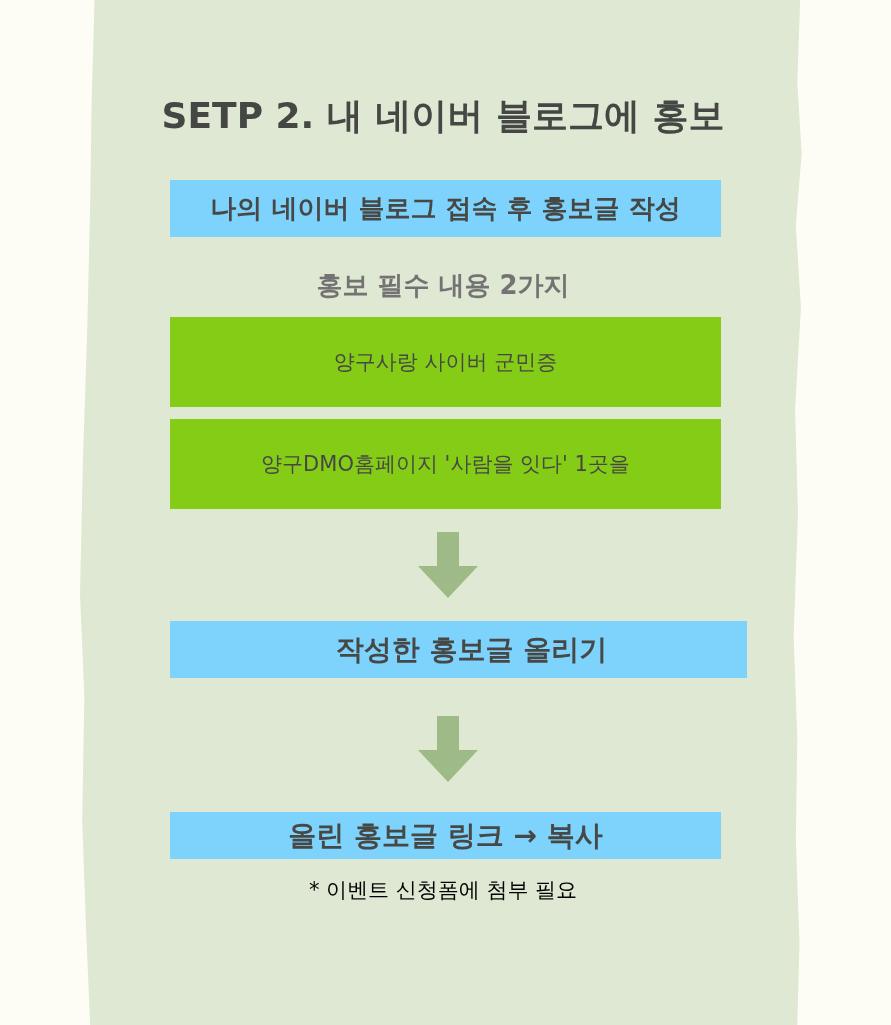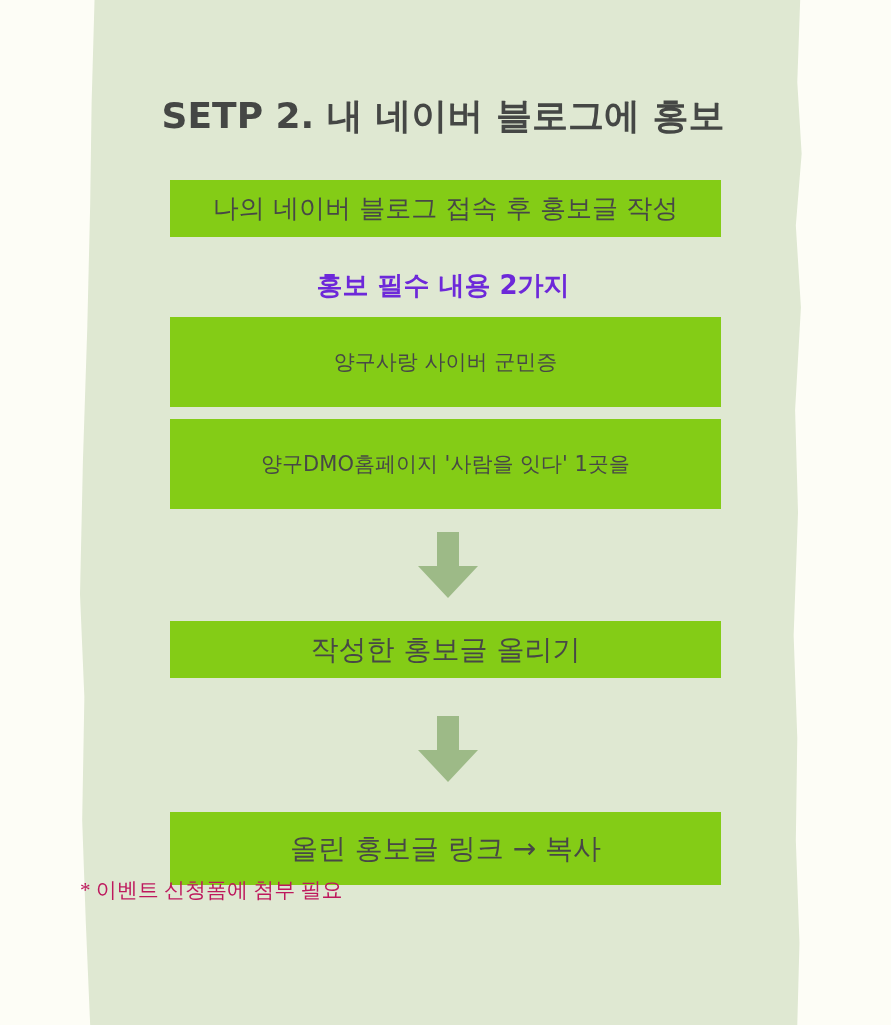--- a/index.html
+++ b/index.html
@@ -37,52 +37,51 @@
       text-align: center;
       font-size: 36px;
       font-weight: 900;
       color: #454745;
       letter-spacing: 0px;
     }
     .box {
       position: absolute;
       left: 170px;
       width: 551px;
-      background: #84cc16;
+      background: #7dd3fc;
       display: flex;
       align-items: center;
       justify-content: center;
       text-align: center;
-      font-weight: normal;
+      font-weight: bold;
       color: #474846;
     }
     .box.light {
       background: #84cc16;
       font-weight: normal;
       font-size: 21px;
       line-height: 34px;
       flex-direction: column;
     }
     .sub {
       position: absolute;
       left: 80px;
       width: 726px;
       text-align: center;
       font-weight: bold;
       font-size: 26px;
-      color: #6d28d9;
+      color: #737373;
     }
     .note {
       position: absolute;
       left: 80px;
       width: 726px;
-      text-align: left;
+      text-align: center;
       font-size: 21px;
-      color: #be185d;
-      font-family: Liberation Serif, serif;
+      color: #000000;
     }
     .arrow {
       position: absolute;
       left: 418px;
       width: 60px;
       height: 66px;
     }
   </style>
 </head>
 <body>
@@ -103,26 +102,26 @@
 
 <div class="box light" style="top:419px; height:90px;">
   <span>양구DMO홈페이지 '사람을 잇다' 1곳을</span>
 </div>
 
 <svg class="arrow" style="top:532px;" viewBox="0 0 60 66">
   <rect x="19" y="0" width="22" height="34" fill="#9dba87"></rect>
   <polygon points="0,34 60,34 30,66" fill="#9dba87"></polygon>
 </svg>
 
-<div class="box" style="top:621px; height:57px; font-size:28px;">
+<div class="box" style="top:621px; height:57px; font-size:28px;padding-left:26px;">
   <span>작성한 홍보글 올리기</span>
 </div>
 
 <svg class="arrow" style="top:716px;" viewBox="0 0 60 66">
   <rect x="19" y="0" width="22" height="34" fill="#9dba87"></rect>
   <polygon points="0,34 60,34 30,66" fill="#9dba87"></polygon>
 </svg>
 
-<div class="box" style="top:812px; height:73px; font-size:28px;">
+<div class="box" style="top:812px; height:47px; font-size:28px;">
   <span>올린 홍보글 링크 → 복사</span>
 </div>
 
 <div class="note" style="top:876px;">* 이벤트 신청폼에 첨부 필요</div>
 
 </body></html>

